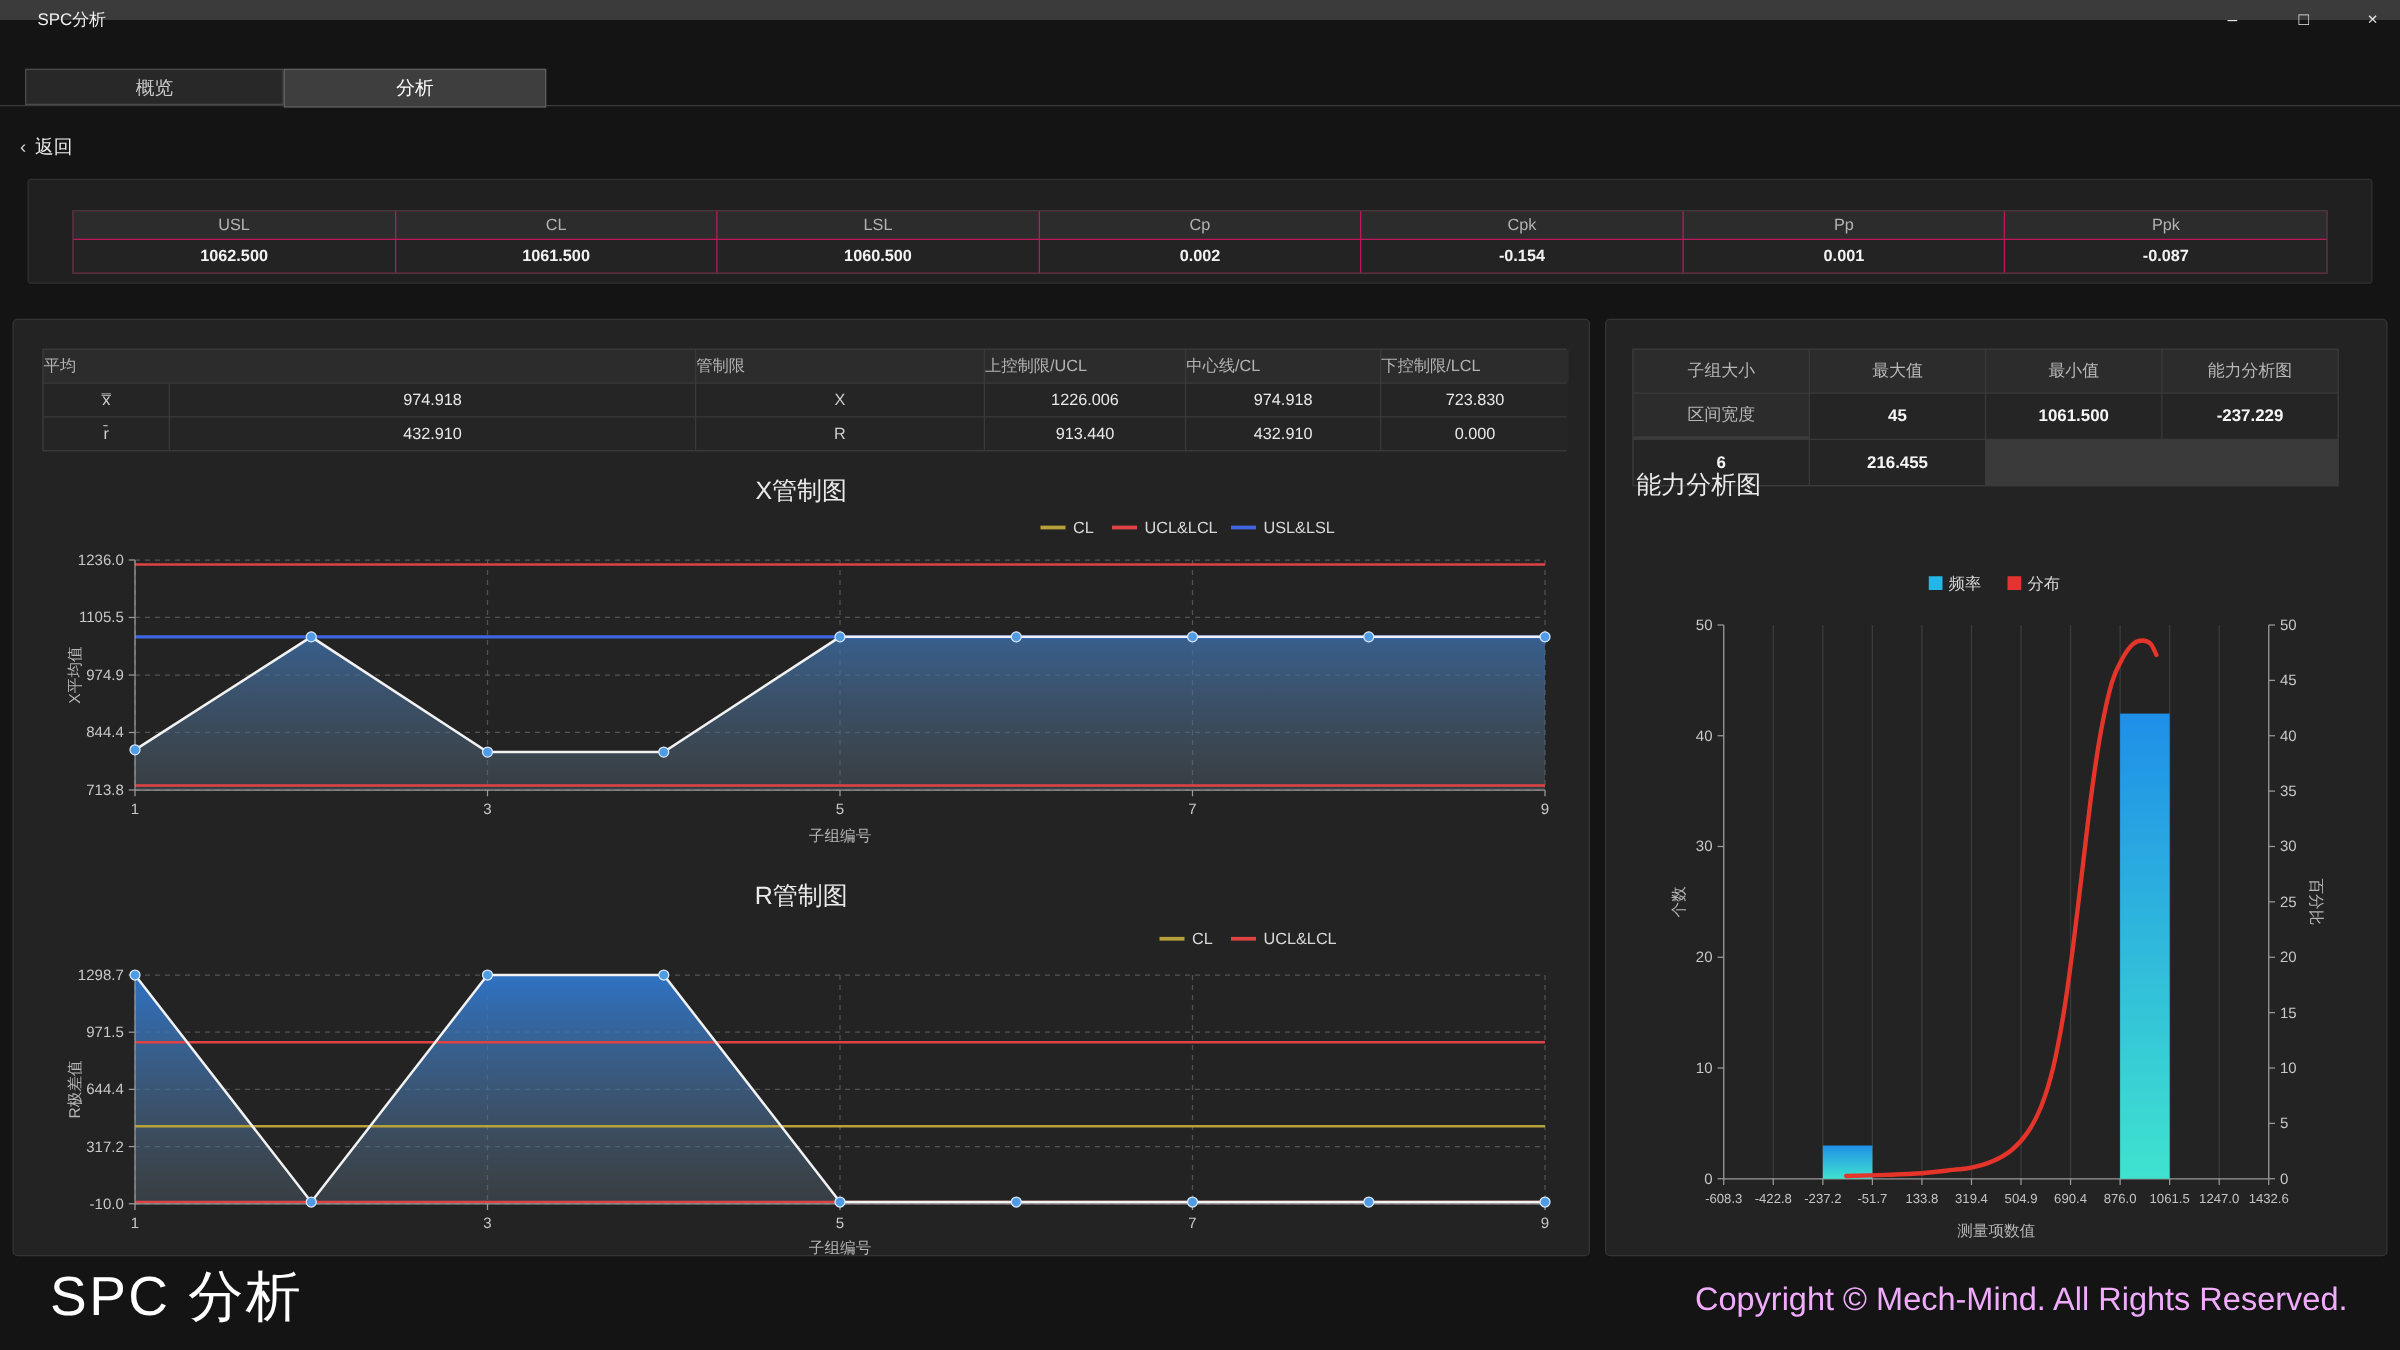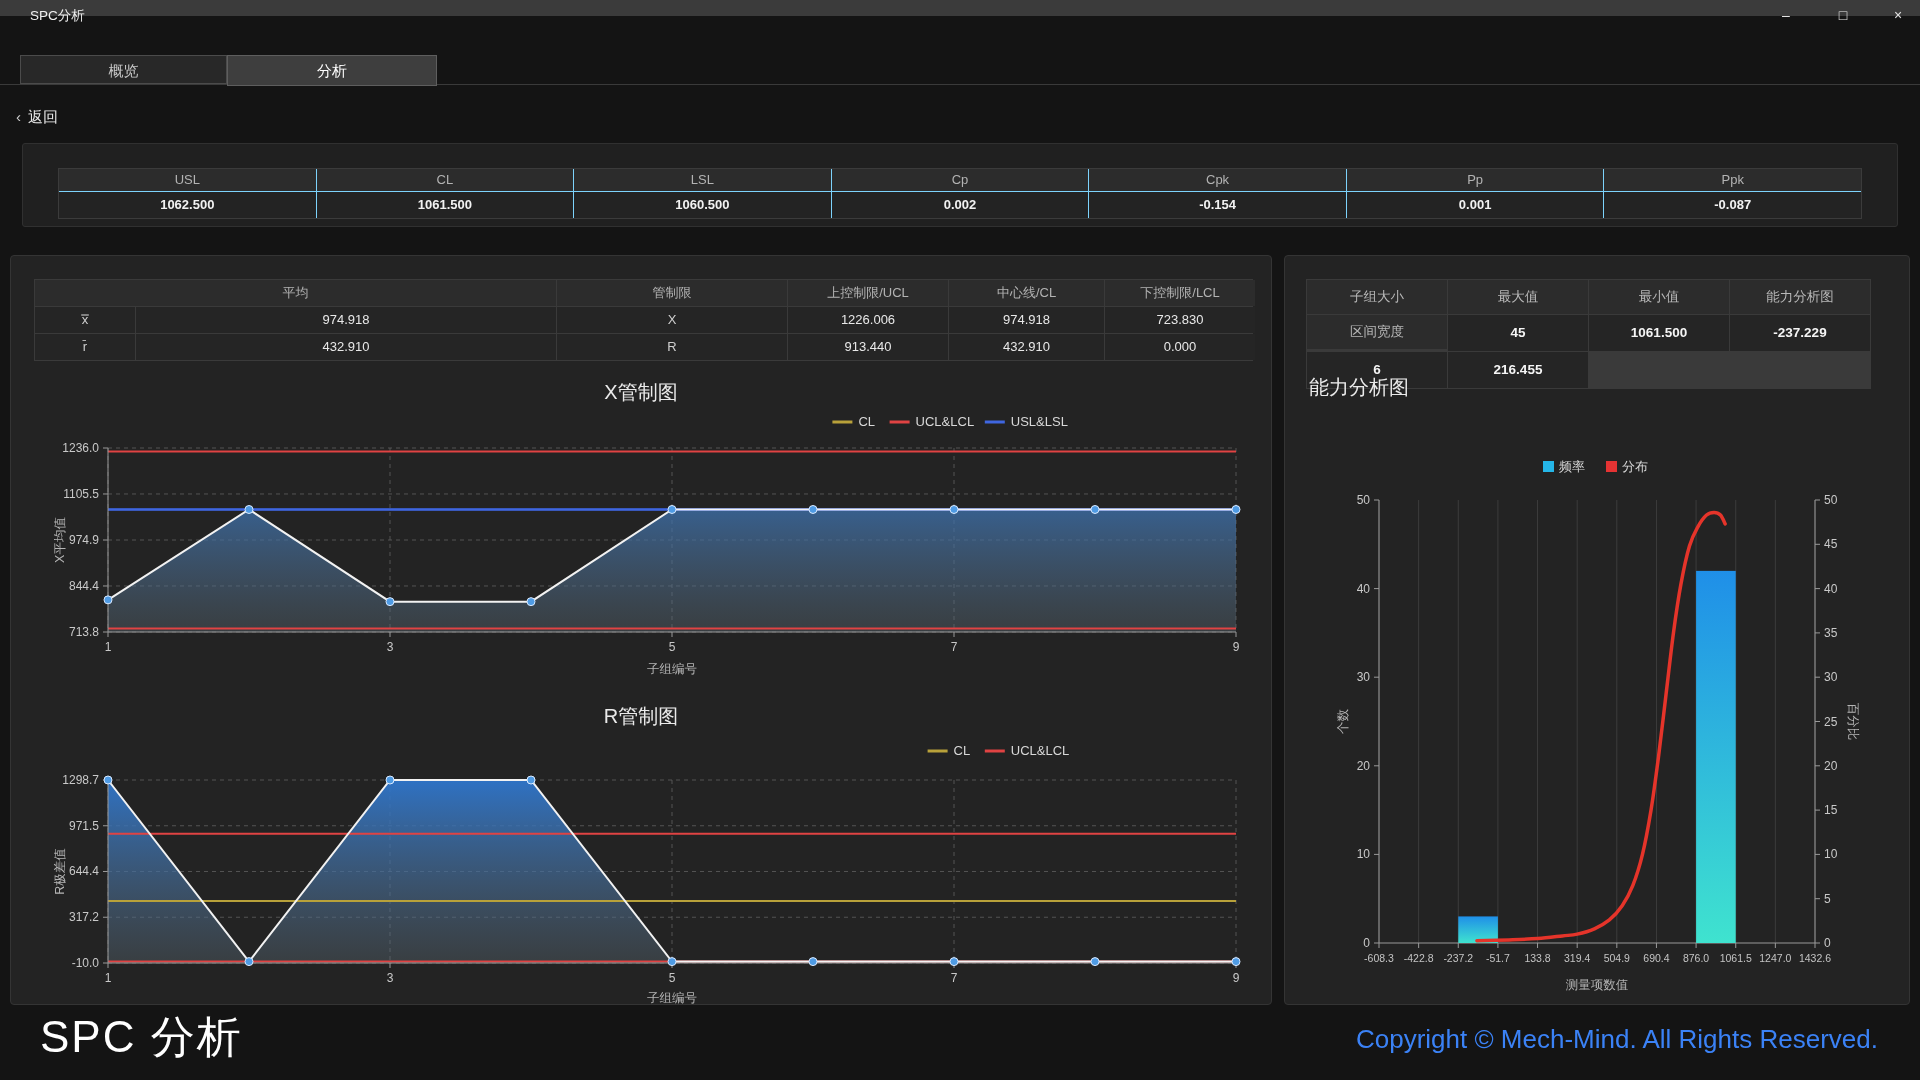--- a/index.html
+++ b/index.html
@@ -17,33 +17,33 @@
   .tab.active{background:#3e3e3e;color:#ffffff;border-color:#5e5e5e;height:31px;}
   
   .backrow{position:absolute;left:16px;top:108px;font-size:15px;color:#e9e9e9;}
   .backrow .chev{margin-right:7px;color:#cfcfcf;}
   .page-title{position:absolute;left:1052px;top:110px;transform:translateX(-50%);
               font-size:17px;color:#f0f0f0;white-space:nowrap;margin-top:36px;}
   
   .stats-panel{position:absolute;left:22px;top:143px;width:1876px;height:84px;
                background:#202020;border:1px solid #303030;border-radius:3px;box-sizing:border-box;}
   .stats-grid{position:absolute;left:35px;top:24px;right:35px;display:grid;
-              grid-template-columns:repeat(7,1fr);gap:1px;background:#7dd3fc;
+              grid-template-columns:repeat(7,1fr);gap:1px;background:#be185d;
               border:1px solid #3b3b3b;}
   .stats-grid .hc{background:#2c2c2c;color:#b3b3b3;font-size:13px;height:22px;line-height:22px;text-align:center;}
   .stats-grid .vc{background:#232323;color:#f2f2f2;font-size:13px;font-weight:bold;height:26px;line-height:26px;text-align:center;}
   
   .panel{position:absolute;background:#232323;border:1px solid #343434;border-radius:4px;box-sizing:border-box;}
   #left-panel{left:10px;top:255px;width:1262px;height:750px;}
   #right-panel{left:1284px;top:255px;width:626px;height:750px;}
   
   .limits-table{position:absolute;left:23px;top:23px;width:1217px;display:grid;
                 grid-template-columns:100px 420px 230px 160px 155px 150px;gap:1px;
                 background:#3a3a3a;border:1px solid #3a3a3a;font-size:13px;}
-  .limits-table .hc{background:#2c2c2c;color:#b3b3b3;height:26px;line-height:26px;text-align:center;}
+  .limits-table .hc{background:#2c2c2c;color:#b3b3b3;height:26px;line-height:26px;text-align:left;}
   .limits-table .hc.span2{grid-column:span 2;}
   .limits-table .dc{background:#252525;color:#e8e8e8;height:26px;line-height:26px;text-align:center;}
   .limits-table .sym{color:#cfcfcf;}
   
   .summary-table{position:absolute;left:21px;top:23px;width:563px;display:grid;
                  grid-template-columns:repeat(4,1fr);gap:1px;background:#3a3a3a;
                  border:1px solid #3a3a3a;font-size:13.5px;}
   .summary-table .hc{background:#2c2c2c;color:#b8b8b8;height:34px;line-height:34px;text-align:center;}
   .summary-table .vc{background:#252525;color:#f5f5f5;font-weight:bold;height:36px;line-height:36px;text-align:center;}
   .cap-title{position:absolute;left:24px;top:118px;font-size:20px;color:#eaeaea;}
@@ -57,21 +57,21 @@
   .axis{stroke:#9a9a9a;stroke-width:1;}
   svg text{font-family:"Liberation Sans","DejaVu Sans",sans-serif;}
   .t-tick{fill:#c9c9c9;font-size:12px;}
   .t-htick{fill:#c4c4c4;font-size:10.5px;}
   .t-name{fill:#b5b5b5;font-size:12.5px;}
   .t-title{fill:#eaeaea;font-size:20px;}
   .t-leg{fill:#d8d8d8;font-size:13px;}
   
   .footer-brand{position:absolute;left:40px;top:1008px;font-size:44px;font-weight:300;
                 letter-spacing:2px;color:#ffffff;}
-  .footer-copy{position:absolute;right:42px;top:1024px;font-size:26px;color:#3b82f6;}
+  .footer-copy{position:absolute;right:42px;top:1024px;font-size:26px;color:#f0abfc;}
 </style>
 </head>
 <body>
 
 <div class="titlebar">
   <span class="apptitle">SPC分析</span>
   <span class="winbtn" style="left:1764px;">–</span>
   <span class="winbtn" style="left:1821px;">□</span>
   <span class="winbtn" style="left:1876px;">×</span>
 </div>

